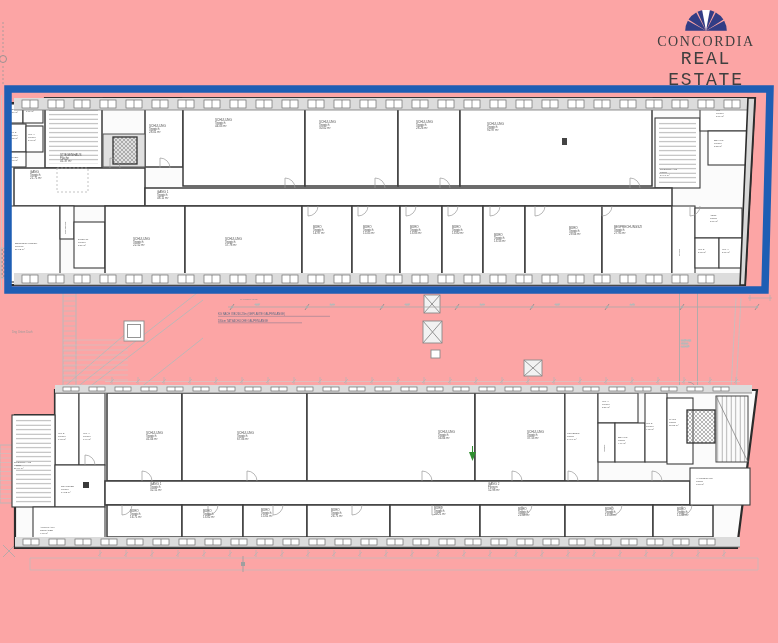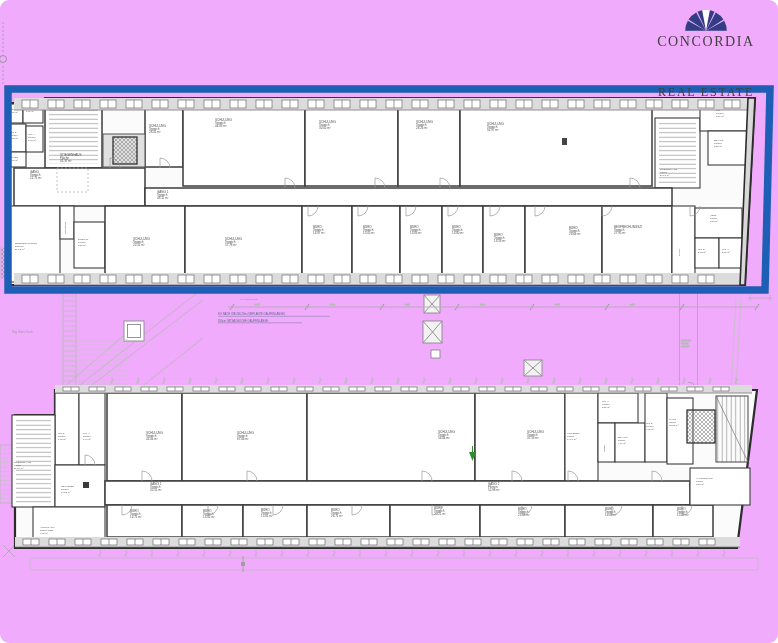--- a/index.html
+++ b/index.html
@@ -1,28 +1,28 @@
 <!DOCTYPE html>
 <html><head>
 <meta charset="utf-8">
 <style>
   html,body{margin:0;padding:0;background:#fff;}
-  .canvas{position:relative;width:778px;height:643px;background:#f0abfc;overflow:hidden;
-          font-family:"Liberation Sans", sans-serif;border-radius:9px;}
+  .canvas{position:relative;width:778px;height:643px;background:#fca5a5;overflow:hidden;
+          font-family:"Liberation Sans", sans-serif;}
   svg{position:absolute;left:0;top:0;}
   svg text{font-family:"Liberation Sans", sans-serif;}
   .lbl{font-size:3px;fill:#4e4e4e;}
   .sm{font-size:2.4px;fill:#555;}
   .dim{font-size:2.3px;fill:#8f8f8f;}
   .note{font-size:2.7px;fill:#5b6b85;}
   .ltext{font-size:2.8px;fill:#9a9a9a;}
   .logo{position:absolute;top:8px;right:12px;width:120px;text-align:center;}
   .logo .fan{position:static;display:block;margin:0 auto 3px auto;}
   .brand1{font-family:"Liberation Serif", serif;font-size:14px;letter-spacing:1.6px;color:#3f3f3f;line-height:1.0;}
-  .brand2{font-family:Liberation Serif, serif;font-size:12px;letter-spacing:1.8px;color:#3f3f3f;line-height:1.15;margin-top:37px;}
+  .brand2{font-family:Liberation Mono, monospace;font-size:18px;letter-spacing:1.8px;color:#3f3f3f;line-height:1.15;}
 </style>
 </head>
 <body>
 
 <div class="canvas">
 
 <svg id="plan" width="778" height="643" viewBox="0 0 778 643">
   <defs>
     <pattern id="stH" width="4.5" height="4.5" patternUnits="userSpaceOnUse">
       <path d="M0 2.2 H4.5" stroke="#a3a3a3" stroke-width="0.8"></path>

